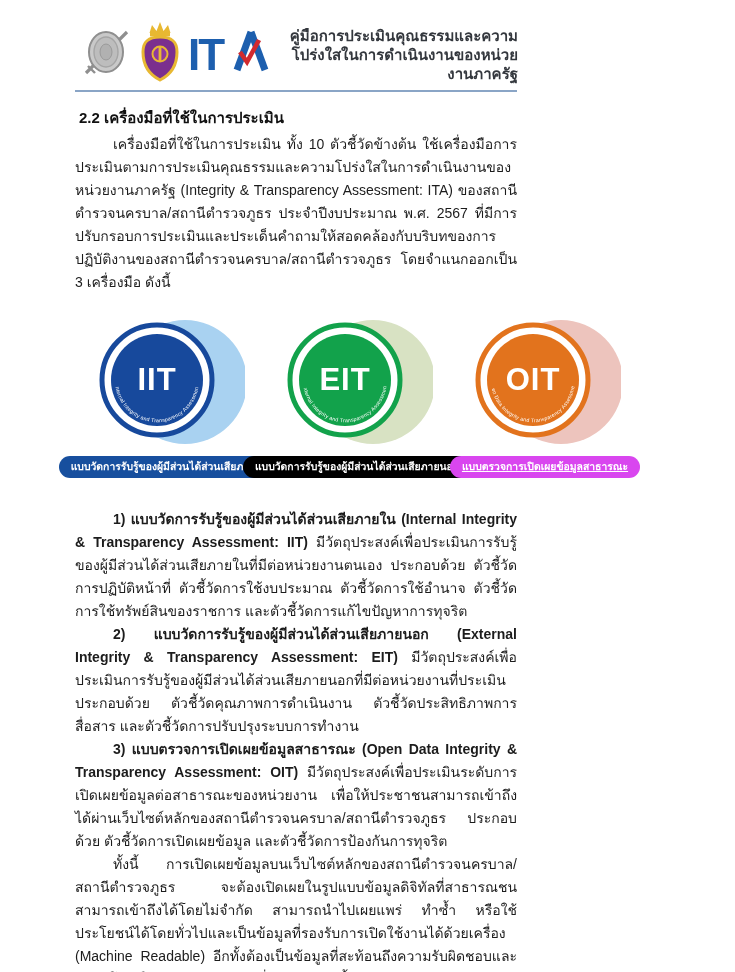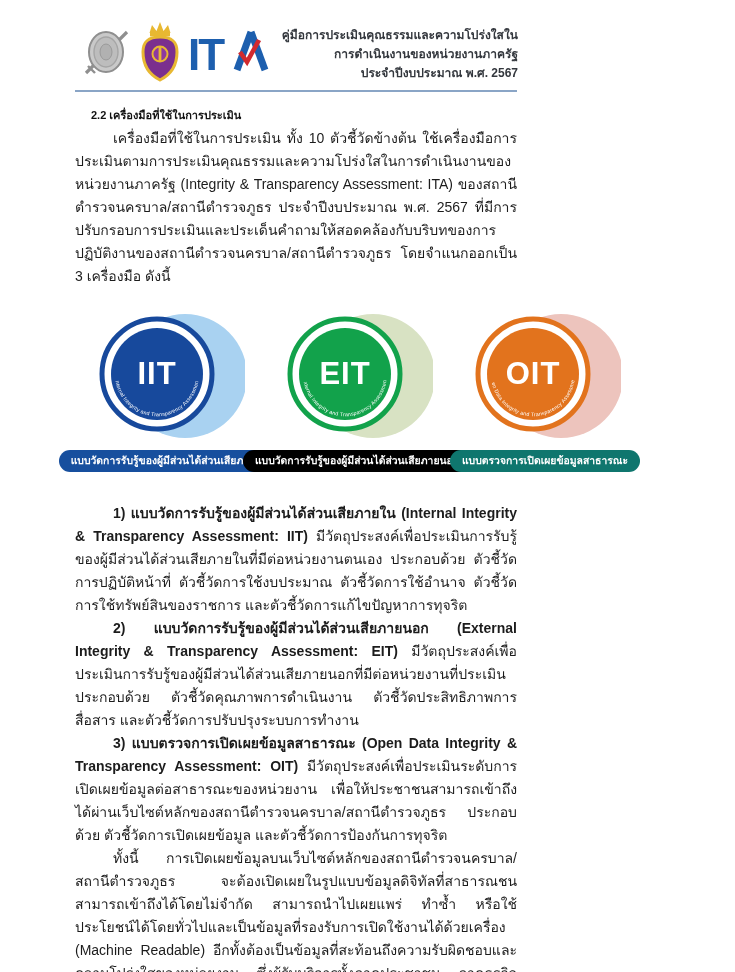--- a/index.html
+++ b/index.html
@@ -7,26 +7,26 @@
     width:735px; height:972px; background:#ffffff;
     font-family:"Liberation Sans","DejaVu Sans",sans-serif;
     color:#1c1c1c; overflow:hidden;
   }
   .page { width:592px; height:972px; position:relative; }
 
   
   .header { display:flex; align-items:flex-start; padding:20px 74px 0 80px; }
   .logo-group { display:flex; align-items:center; gap:5px; padding-top:2px; }
   .header-title { margin-left:auto; text-align:right; font-weight:bold;
-    font-size:12px; line-height:19px; color:#33373d; padding-top:6px; max-width:400px; }
+    font-size:15px; line-height:19px; color:#33373d; padding-top:6px; max-width:400px; }
   .header-rule { border:none; border-top:2px solid #8aa5c6; margin:7px 75px 0 75px; }
 
   
   .content { padding:0 75px; }
-  .section-heading { font-size:11px; font-weight:bold; color:#111; margin:14px 0 3px 16px; }
+  .section-heading { font-size:15px; font-weight:bold; color:#111; margin:14px 0 3px 4px; }
   p.doc { font-size:14px; line-height:23px; margin:0; text-align:justify; }
   p.doc .indent { display:inline-block; width:38px; }
   .lead-bold { font-weight:bold; }
   .closing-para { margin-top:24px; }
 
   
   .badges-row { display:flex; justify-content:space-between; margin:20px 0 30px 0; }
   .badge-col { width:188px; display:flex; flex-direction:column; align-items:center; }
   .badge-svg { width:152px; height:136px; display:block; }
   .badge-abbr { font-weight:bold; font-size:31px; letter-spacing:1px; fill:#ffffff;
@@ -65,21 +65,20 @@
 
       <svg class="logo" width="82" height="56" viewBox="0 0 82 56">
         <text x="0" y="46" font-size="44" font-weight="bold" font-family="Liberation Sans, DejaVu Sans, sans-serif" fill="#1d5fae" letter-spacing="-2">IT</text>
         <line x1="49" y1="46" x2="63" y2="8" stroke="#1d5fae" stroke-width="7"></line>
         <line x1="63" y1="8" x2="77" y2="46" stroke="#1d5fae" stroke-width="7"></line>
         <polyline points="52,28 59,38 71,16" fill="none" stroke="#d12a2f" stroke-width="4.6"></polyline>
       </svg>
     </div>
     <div class="header-title">
       <div>คู่มือการประเมินคุณธรรมและความโปร่งใสในการดำเนินงานของหน่วยงานภาครัฐ</div>
-      <div>ประจำปีงบประมาณ พ.ศ. 2567</div>
     </div>
   </div>
   <hr class="header-rule">
 
   <div class="content">
     <div class="section-heading">2.2 เครื่องมือที่ใช้ในการประเมิน</div>
 
     <p class="doc"><span class="indent"></span><span>เครื่องมือที่ใช้ในการประเมิน ทั้ง 10 ตัวชี้วัดข้างต้น ใช้เครื่องมือการประเมินตามการประเมินคุณธรรมและความโปร่งใสในการดำเนินงานของหน่วยงานภาครัฐ (Integrity &amp; Transparency Assessment: ITA) ของสถานีตำรวจนครบาล/สถานีตำรวจภูธร ประจำปีงบประมาณ พ.ศ. 2567 ที่มีการปรับกรอบการประเมินและประเด็นคำถามให้สอดคล้องกับบริบทของการปฏิบัติงานของสถานีตำรวจนครบาล/สถานีตำรวจภูธร โดยจำแนกออกเป็น 3 เครื่องมือ ดังนี้</span></p>
 
     <div class="badges-row" id="badges-row">
@@ -109,21 +108,21 @@
 
   <div class="badge-col">
     <svg class="badge-svg" viewBox="0 0 152 132">
       <circle class="b-crescent" cx="92" cy="66" r="62" fill="#edc4bd"></circle>
       <circle class="b-ring" cx="64" cy="64" r="55" fill="#ffffff" stroke-width="5" stroke="#e2731d"></circle>
       <circle class="b-disc" cx="64" cy="64" r="46" fill="#e2731d"></circle>
       <path class="b-arc" d="M 22.6 71.3 A 42 42 0 0 0 105.4 71.3" fill="none" id="badge-arc-2"></path>
       <text class="badge-abbr" x="64" y="74" text-anchor="middle">OIT</text>
       <text class="badge-curved"><textPath startOffset="50%" text-anchor="middle" href="#badge-arc-2">Open Data Integrity and Transparency Assessment</textPath></text>
     </svg>
-    <div class="badge-pill" style="background: #0f766e;"><span>แบบตรวจการเปิดเผยข้อมูลสาธารณะ</span></div>
+    <div class="badge-pill" style="background: #d946ef; text-decoration: underline;"><span>แบบตรวจการเปิดเผยข้อมูลสาธารณะ</span></div>
   </div>
 </div>
 
     <div id="items">
   <p class="doc"><span class="indent"></span><span class="lead-bold">1) แบบวัดการรับรู้ของผู้มีส่วนได้ส่วนเสียภายใน (Internal Integrity &amp; Transparency Assessment: IIT)</span> <span>มีวัตถุประสงค์เพื่อประเมินการรับรู้ของผู้มีส่วนได้ส่วนเสียภายในที่มีต่อหน่วยงานตนเอง ประกอบด้วย ตัวชี้วัดการปฏิบัติหน้าที่ ตัวชี้วัดการใช้งบประมาณ ตัวชี้วัดการใช้อำนาจ ตัวชี้วัดการใช้ทรัพย์สินของราชการ และตัวชี้วัดการแก้ไขปัญหาการทุจริต</span></p>
 
   <p class="doc"><span class="indent"></span><span class="lead-bold">2) แบบวัดการรับรู้ของผู้มีส่วนได้ส่วนเสียภายนอก (External Integrity &amp; Transparency Assessment: EIT)</span> <span>มีวัตถุประสงค์เพื่อประเมินการรับรู้ของผู้มีส่วนได้ส่วนเสียภายนอกที่มีต่อหน่วยงานที่ประเมิน ประกอบด้วย ตัวชี้วัดคุณภาพการดำเนินงาน ตัวชี้วัดประสิทธิภาพการสื่อสาร และตัวชี้วัดการปรับปรุงระบบการทำงาน</span></p>
 
   <p class="doc"><span class="indent"></span><span class="lead-bold">3) แบบตรวจการเปิดเผยข้อมูลสาธารณะ (Open Data Integrity &amp; Transparency Assessment: OIT)</span> <span>มีวัตถุประสงค์เพื่อประเมินระดับการเปิดเผยข้อมูลต่อสาธารณะของหน่วยงาน เพื่อให้ประชาชนสามารถเข้าถึงได้ผ่านเว็บไซต์หลักของสถานีตำรวจนครบาล/สถานีตำรวจภูธร ประกอบด้วย ตัวชี้วัดการเปิดเผยข้อมูล และตัวชี้วัดการป้องกันการทุจริต</span></p>
 </div>

